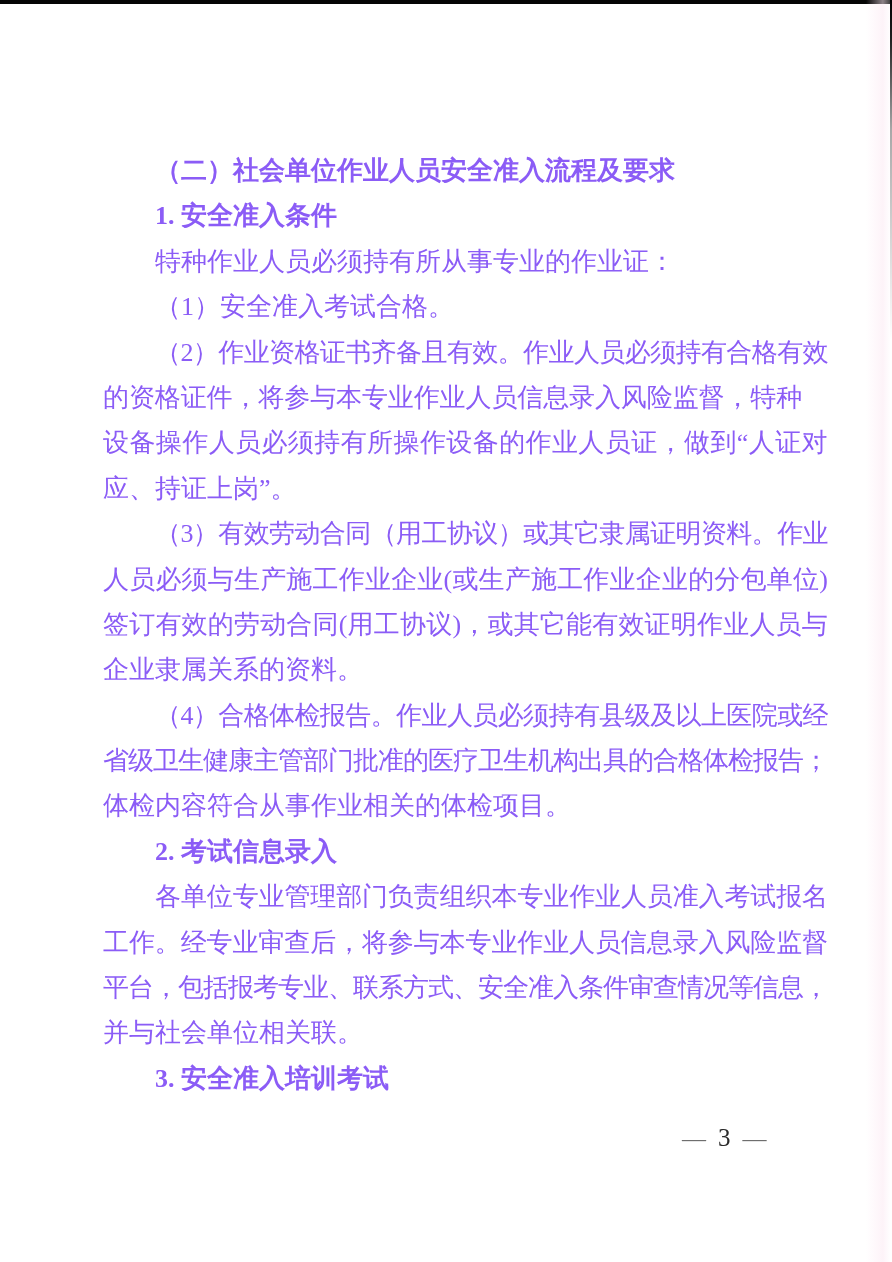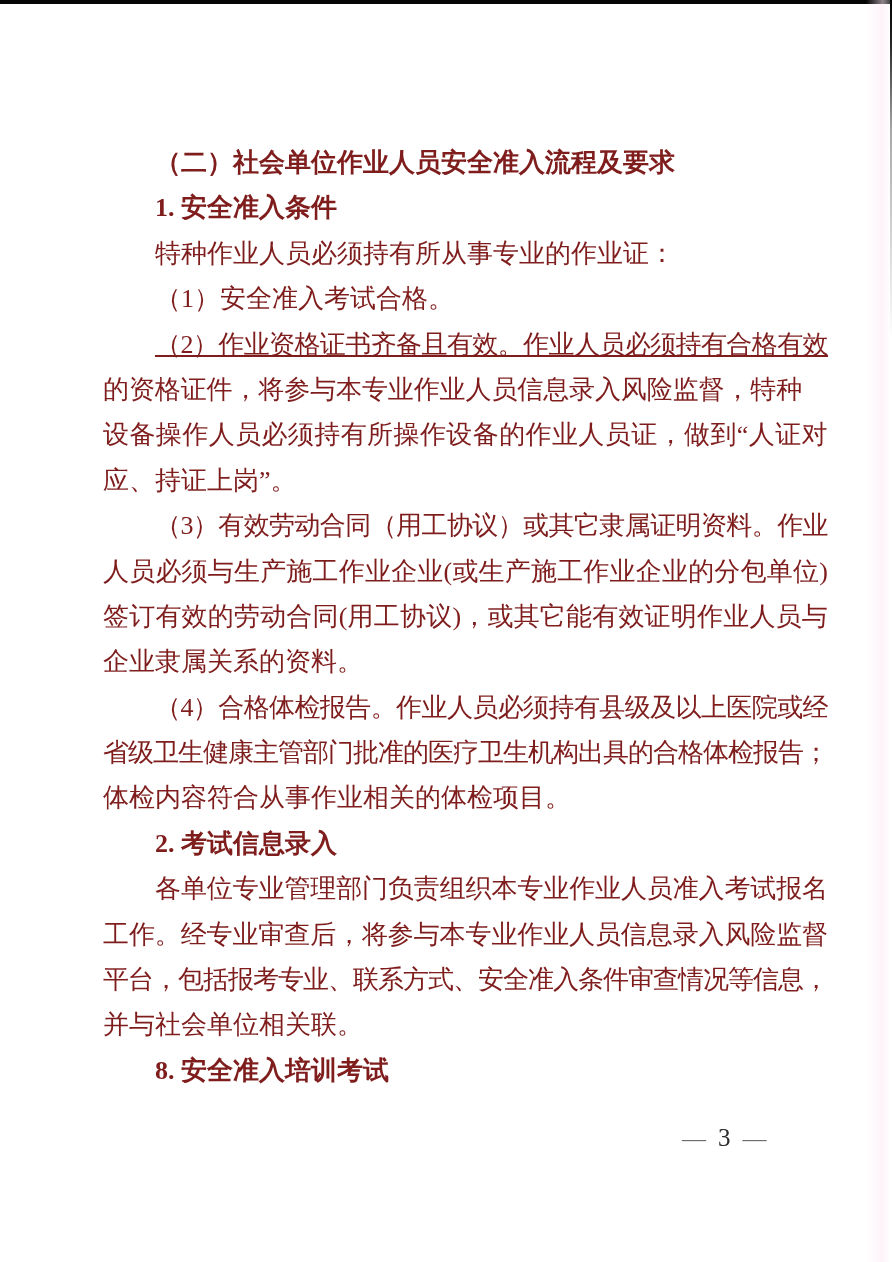--- a/index.html
+++ b/index.html
@@ -25,23 +25,23 @@
   .right-tint {
     position: absolute; top: 0; right: 2px;
     width: 24px; height: 100%;
     background: linear-gradient(to right, rgba(255,240,248,0) 0%, rgba(252,233,243,.55) 70%, rgba(255,250,253,.25) 100%);
     pointer-events: none;
   }
   
   .content {
     position: absolute;
     left: 103px;
-    top: 140px;
+    top: 148px;
     width: 725px;
-    color: #7f1d1d;
+    color: #8b5cf6;
   }
   .line {
     box-sizing: border-box;
     width: 725px;
     height: 45.4px;
     line-height: 45.4px;
     font-size: 26px;
     letter-spacing: 0;
     white-space: nowrap;
     text-align: left;
@@ -75,35 +75,35 @@
   <div class="top-bar"></div>
   <div class="right-line"></div>
   <div class="right-tint"></div>
 
   <div class="content">
 
   <div class="line bold indent">（二）社会单位作业人员安全准入流程及要求</div>
       <div class="line bold indent">1. 安全准入条件</div>
       <div class="line indent">特种作业人员必须持有所从事专业的作业证：</div>
       <div class="line indent">（1）安全准入考试合格。</div>
-      <div class="line indent justify"><span style="letter-spacing: -0.592593px; margin-right: 0.592593px; text-decoration: underline;">（2）作业资格证书齐备且有效。作业人员必须持有合格有效</span></div>
+      <div class="line indent justify"><span style="letter-spacing: -0.592593px; margin-right: 0.592593px;">（2）作业资格证书齐备且有效。作业人员必须持有合格有效</span></div>
       <div class="line justify"><span style="letter-spacing: -0.107143px; margin-right: 0.107143px;">的资格证件，将参与本专业作业人员信息录入风险监督，特种</span></div>
       <div class="line justify"><span style="letter-spacing: 0.40904px; margin-right: -0.40904px;">设备操作人员必须持有所操作设备的作业人员证，做到“人证对</span></div>
       <div class="line">应、持证上岗”。</div>
       <div class="line indent justify"><span style="letter-spacing: -0.592593px; margin-right: 0;">（3）有效劳动合同（用工协议）或其它隶属证明资料。作业</span></div>
       <div class="line justify"><span style="letter-spacing: 0.195582px; margin-right: -0.195582px;">人员必须与生产施工作业企业(或生产施工作业企业的分包单位)</span></div>
       <div class="line justify"><span style="letter-spacing: 0.195582px; margin-right: -0.195582px; margin-top: 36px;">签订有效的劳动合同(用工协议)，或其它能有效证明作业人员与</span></div>
       <div class="line">企业隶属关系的资料。</div>
       <div class="line indent justify"><span style="letter-spacing: -0.592593px; margin-right: 16px;">（4）合格体检报告。作业人员必须持有县级及以上医院或经</span></div>
       <div class="line justify"><span style="letter-spacing: -1px; margin-right: 5px;">省级卫生健康主管部门批准的医疗卫生机构出具的合格体检报告；</span></div>
       <div class="line">体检内容符合从事作业相关的体检项目。</div>
       <div class="line bold indent">2. 考试信息录入</div>
       <div class="line indent justify"><span style="letter-spacing: -0.115385px; margin-right: 1px;">各单位专业管理部门负责组织本专业作业人员准入考试报名</span></div>
       <div class="line justify"><span style="letter-spacing: -0.107143px; margin-right: 0.107143px;">工作。经专业审查后，将参与本专业作业人员信息录入风险监督</span></div>
       <div class="line justify"><span style="letter-spacing: -1px; margin-right: 1px;">平台，包括报考专业、联系方式、安全准入条件审查情况等信息，</span></div>
       <div class="line">并与社会单位相关联。</div>
-      <div class="line bold indent">8. 安全准入培训考试</div>
+      <div class="line bold indent">3. 安全准入培训考试</div>
     </div>
 
   <div class="footer">
     <span class="dash">—</span><span class="num">3</span><span class="dash">—</span>
   </div>
 </div>
 
 </body></html>

